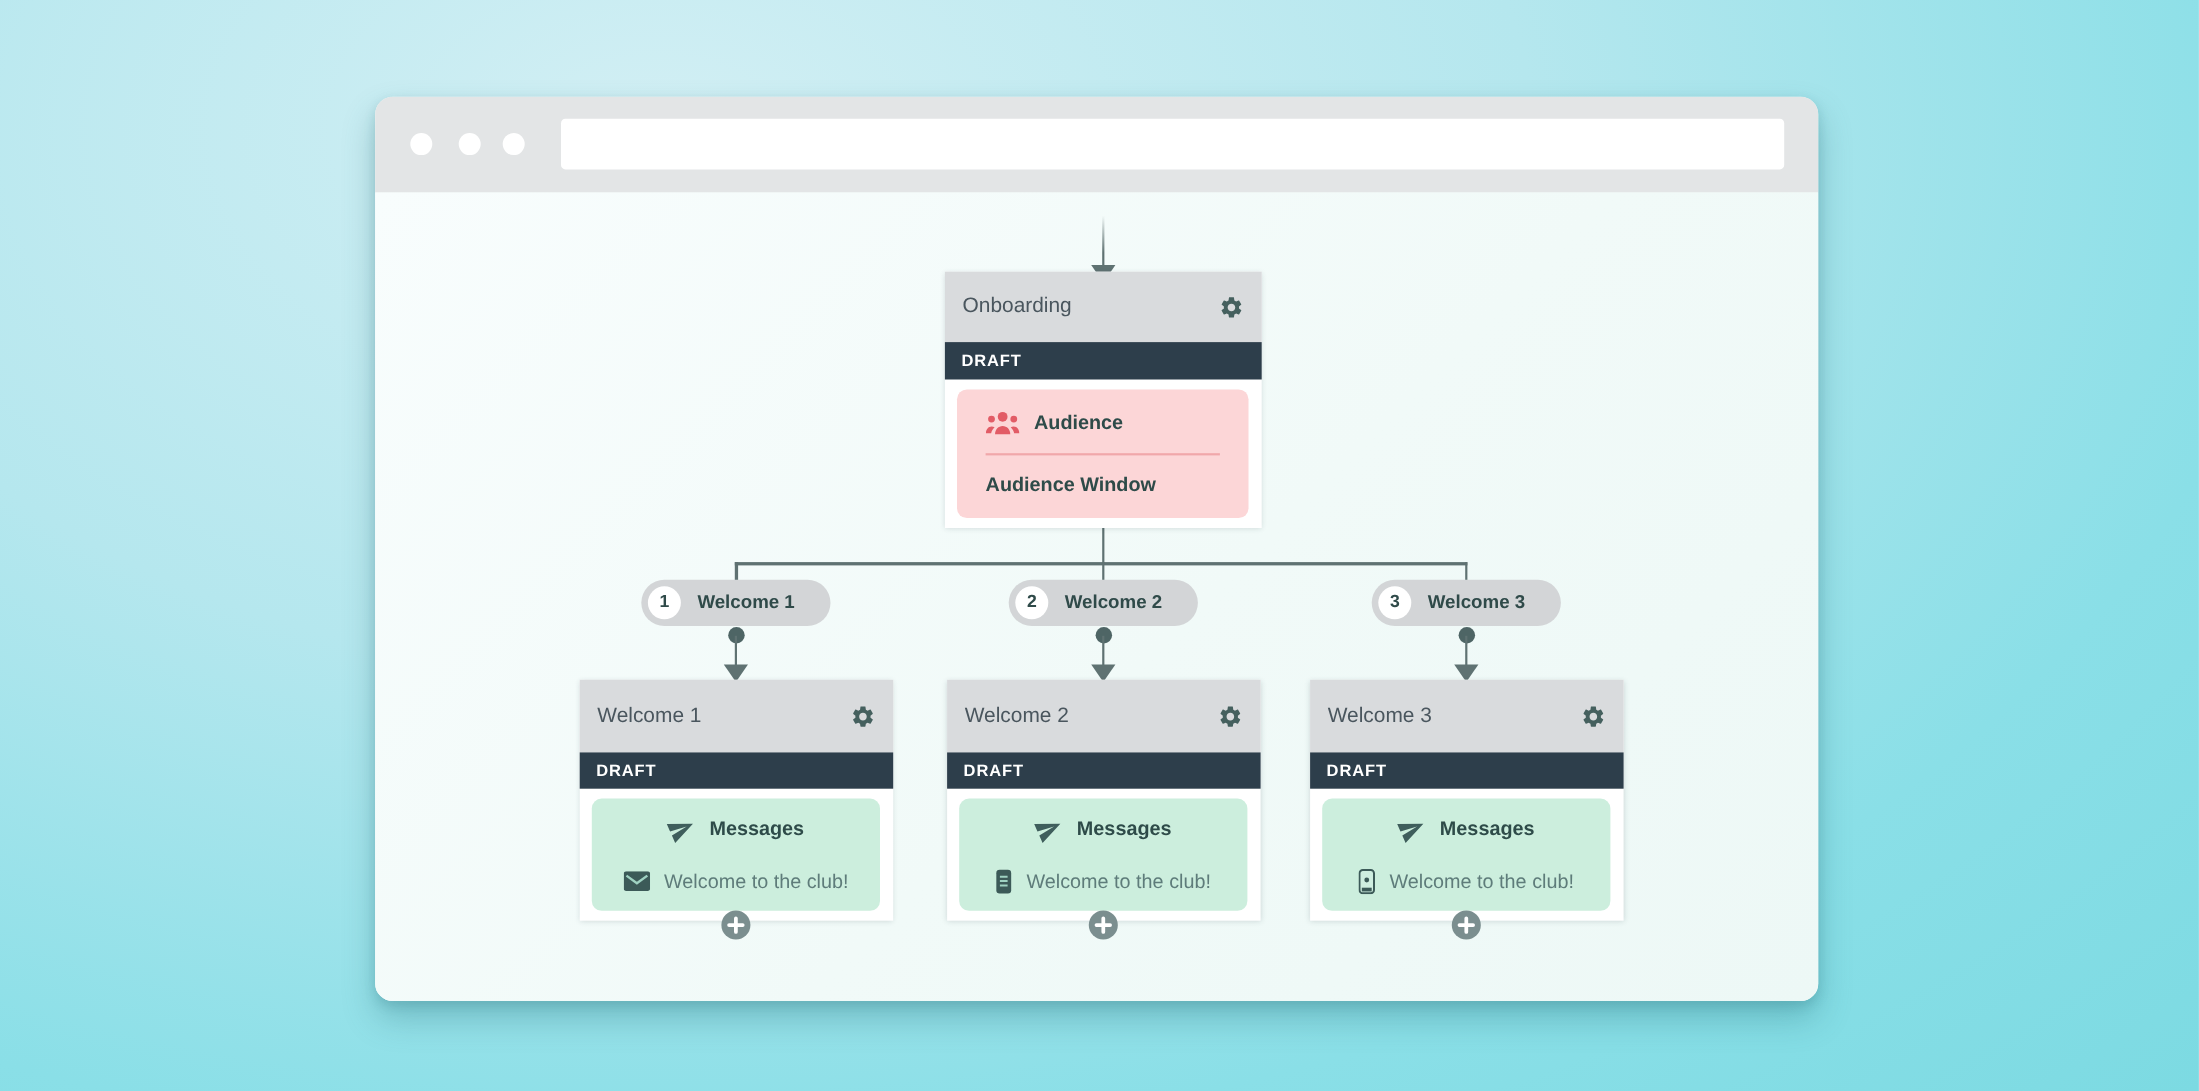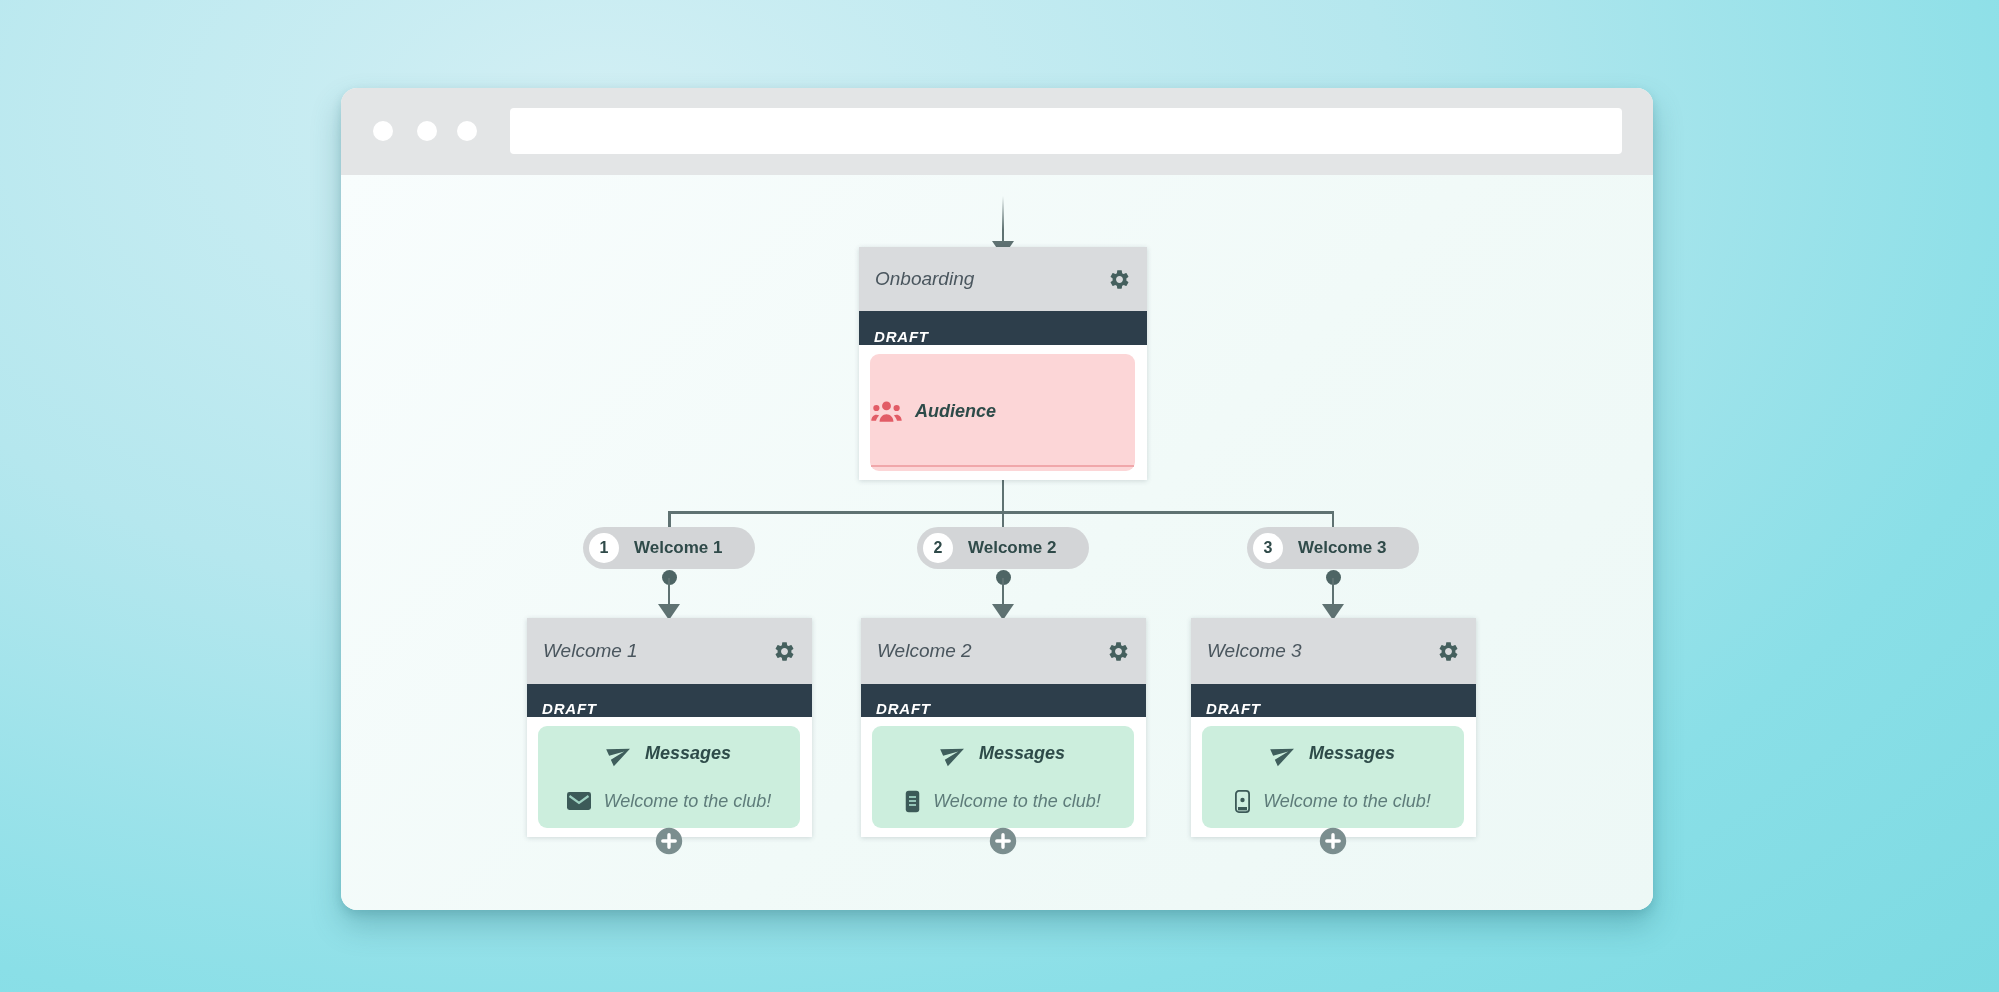--- a/index.html
+++ b/index.html
@@ -44,35 +44,35 @@
     position:absolute; width:0; height:0;
     border-left:11px solid transparent; border-right:11px solid transparent;
     border-top:16px solid #5f7272;
   }
   .cdot { position:absolute; width:15px; height:15px; border-radius:50%; background:#4e6565; }
 
   
   .node {
     position:absolute; background:#ffffff;
     box-shadow:0 1px 5px rgba(40,60,70,.18);
-    display:flex; flex-direction:column;font-style:italic;
+    display:flex; flex-direction:column;
   }
   .node-head {
     height:64px; background:#d9dbdd; flex:0 0 auto;
     display:flex; align-items:center; justify-content:space-between;
     padding:0 16px; font-size:19px; color:#4a565e;
   }
   .gear { width:23px; height:23px; display:inline-flex; }
   .node-status {
     height:34px; background:#2d3e4b; flex:0 0 auto;
-    display:flex; align-items:flex-end; padding:0 15px;
+    display:flex; align-items:center; padding:0 15px;
     color:#ffffff; font-size:15px; font-weight:bold; letter-spacing:.8px;
   }
   .node-body { flex:1 1 auto; padding:9px 12px 9px 11px; display:flex; }
-  .infobox { flex:1; border-radius:9px; display:flex; flex-direction:column; padding:4px 1px; }
+  .infobox { flex:1; border-radius:9px; display:flex; flex-direction:column; padding:4px 26px; }
   .infobox.pink { background:#fcd6d7; }
   .infobox.green { background:#cceedd;align-items:center; }
   .ib-row { flex:1; display:flex; align-items:center; gap:13px; }
   .ib-heading { font-size:18px; font-weight:bold; color:#2e4b49; }
   .ib-detail { font-size:18px; color:#5e7c7a; }
   .ib-detail.strong { font-weight:bold; color:#2e4b49; }
   .ib-div { height:2px; flex:0 0 auto; }
   .ib-div.pink-div { background:#f0a7aa; }
   .ib-div.green-div { background:#6b9a95; }
   .ib-icon { display:inline-flex; flex:0 0 auto; }
@@ -151,20 +151,23 @@
                 <circle cx="5.2" cy="7.6" r="3"></circle>
                 <path d="M.3 20c0-3.4 2.2-5.9 5-5.9.95 0 1.85.28 2.6.78-1.7 1.5-2.75 3.6-3 5.12z"></path>
                 <circle cx="24.8" cy="7.6" r="3"></circle>
                 <path d="M29.7 20c0-3.4-2.2-5.9-5-5.9-.95 0-1.85.28-2.6.78 1.7 1.5 2.75 3.6 3 5.12z"></path>
               </g>
             </svg>
           </span>
           <span class="ib-heading">Audience</span>
         </div>
         <div class="ib-div pink-div"></div>
+        <div class="ib-row">
+          <span class="ib-detail strong">Audience Window</span>
+        </div>
       </div>
     </div>
   </div>
 
   <div class="pill" style="left:583px;">
     <span class="pill-num">1</span>
     <span class="pill-label">Welcome 1</span>
   </div>
   <div class="pill" style="left:917px;">
     <span class="pill-num">2</span>

